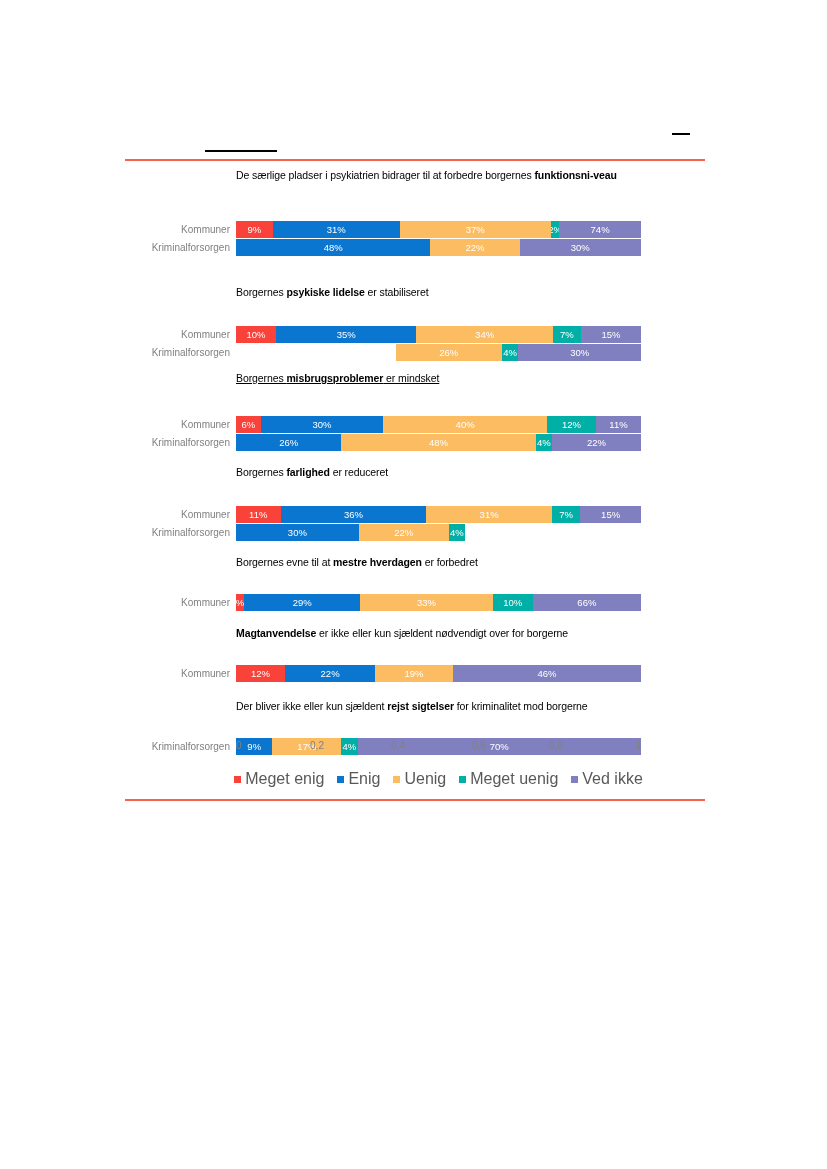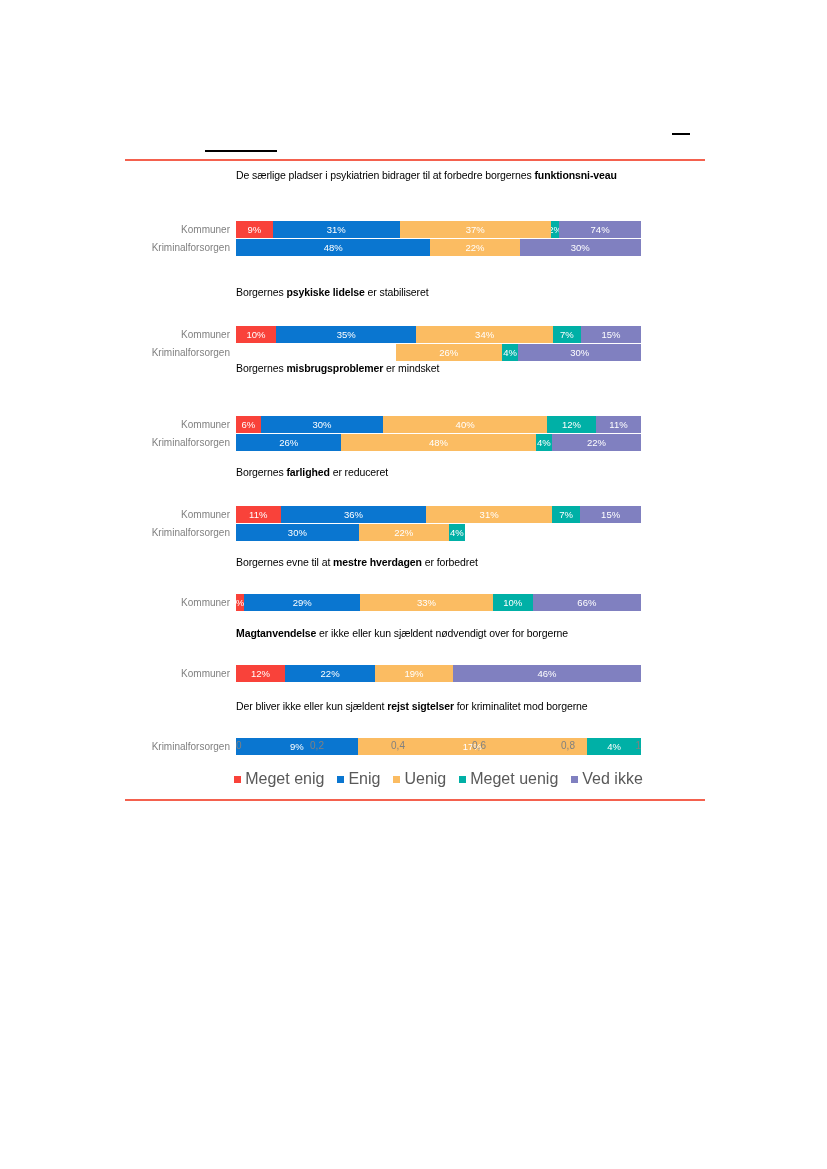--- a/index.html
+++ b/index.html
@@ -186,21 +186,21 @@
         <div class="cat-label">Kriminalforsorgen</div>
         <div class="bar">
           <div class="seg" style="flex: 39 0 0px; background: rgb(10, 118, 208); margin-top: 20px;">39%</div>
           <div class="seg" style="flex: 26 0 0px; background: rgb(251, 188, 98);">26%</div>
           <div class="seg" style="flex: 4 0 0px; background: rgb(0, 176, 166);">4%</div>
           <div class="seg" style="flex: 30 0 0px; background: rgb(128, 128, 192);">30%</div>
         </div>
       </div>
     </div>
     <div class="group">
-      <div class="group-title" style="top: 197px;"><span>Borgernes </span><b>misbrugsproblemer</b><span> er mindsket</span></div>
+      <div class="group-title" style="top: 207px; text-decoration: underline;"><span>Borgernes </span><b>misbrugsproblemer</b><span> er mindsket</span></div>
       <div class="bar-row" style="top: 251px;">
         <div class="cat-label">Kommuner</div>
         <div class="bar">
           <div class="seg" style="flex: 6 0 0px; background: rgb(249, 66, 58);">6%</div>
           <div class="seg" style="flex: 30 0 0px; background: rgb(10, 118, 208);">30%</div>
           <div class="seg" style="flex: 40 0 0px; background: rgb(251, 188, 98);">40%</div>
           <div class="seg" style="flex: 12 0 0px; background: rgb(0, 176, 166);">12%</div>
           <div class="seg" style="flex: 11 0 0px; background: rgb(128, 128, 192);">11%</div>
         </div>
       </div>
@@ -262,29 +262,30 @@
       </div>
     </div>
     <div class="group">
       <div class="group-title" style="top: 535px;"><span>Der bliver ikke eller kun sjældent </span><b>rejst sigtelser</b><span> for kriminalitet mod borgerne</span></div>
       <div class="bar-row" style="top: 573px;">
         <div class="cat-label">Kriminalforsorgen</div>
         <div class="bar">
           <div class="seg" style="flex: 9 0 0px; background: rgb(10, 118, 208);">9%</div>
           <div class="seg" style="flex: 17 0 0px; background: rgb(251, 188, 98);">17%</div>
           <div class="seg" style="flex: 4 0 0px; background: rgb(0, 176, 166);">4%</div>
+          <div class="seg" style="flex: 70 0 0px; background: rgb(128, 128, 192);">70%</div>
         </div>
       </div>
     </div>
     <div id="axis" style="top: 575px;">
       <div class="tick" style="left: 0px; transform: translateX(0px);">0</div>
       <div class="tick" style="left: 81px;">0,2</div>
       <div class="tick" style="left: 162px;">0,4</div>
       <div class="tick" style="left: 243px;">0,6</div>
-      <div class="tick" style="left: 332px;">0,8</div>
+      <div class="tick" style="left: 320px;">0,8</div>
       <div class="tick" style="left: 405px; transform: translateX(-100%);">1</div>
     </div>
     <div id="legend" style="top: 605px;">
       <div class="legend-item">
         <span class="legend-swatch" style="background: rgb(249, 66, 58);"></span>
         <span>Meget enig</span>
       </div>
       <div class="legend-item">
         <span class="legend-swatch" style="background: rgb(10, 118, 208);"></span>
         <span>Enig</span>

